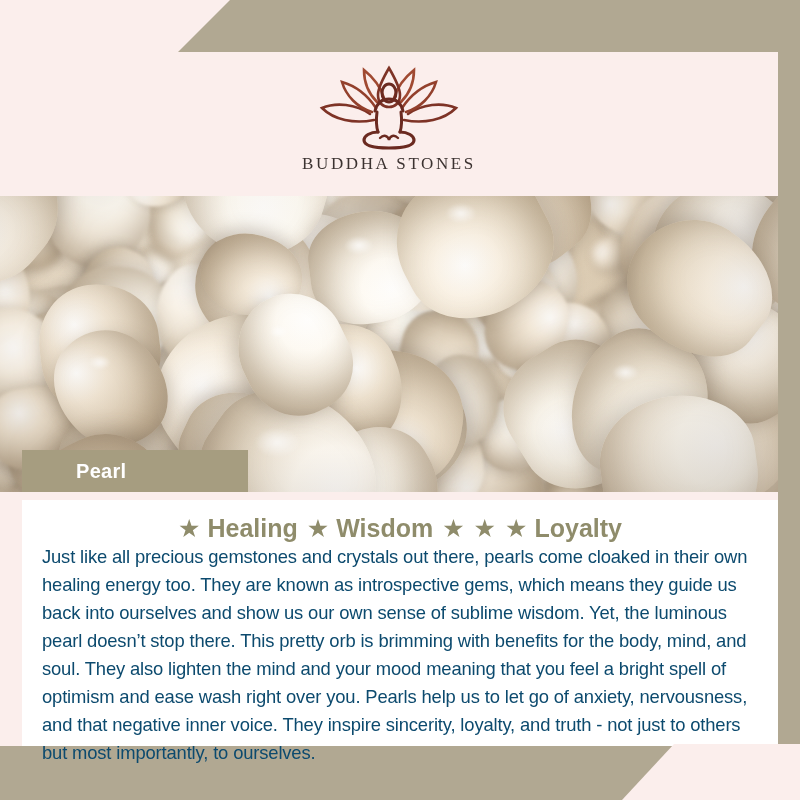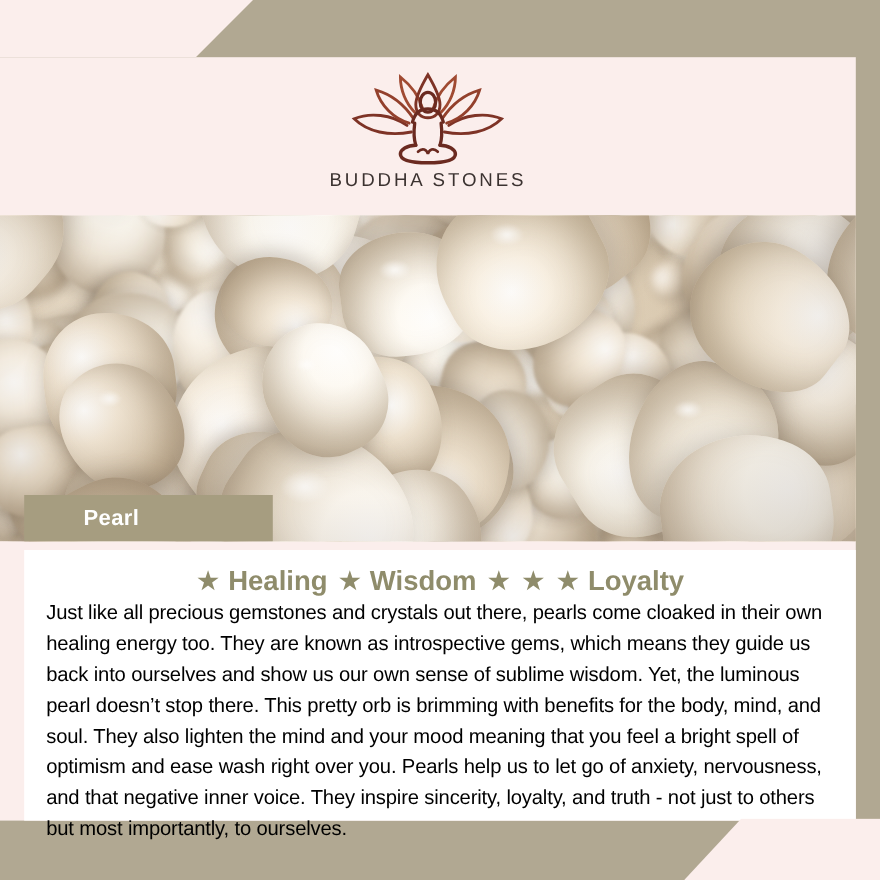--- a/index.html
+++ b/index.html
@@ -46,21 +46,21 @@
   .header {
     position:absolute; left:0; top:0; width:100%;
     height:144px;
     display:flex; flex-direction:column;
     align-items:center; justify-content:flex-start;
     padding-top:10px;
   }
   .logo-mark { width:150px; height:88px; display:block; }
   .brand-name {
     margin-top:4px;
-    font-family:Liberation Sans, sans-serif;
+    font-family:Liberation Serif, serif;
     font-size:17px;
     letter-spacing:2.6px;
     color:#3b3230;
     font-weight:400;
   }
 
   
   .title-banner {
     position:absolute;
     left:168px; top:138px;
@@ -127,21 +127,21 @@
   .star { color:#8f8c6b; font-size:25px; line-height:1; }
   .kw-label {
     color:#8f8c6b;
     font-size:25px;
     font-weight:bold;
     line-height:1;
     white-space:nowrap;
   }
 
   .body-text {
-    color:#000000;
+    color:#0c4a6e;
     font-size:18.4px;
     line-height:1.52;
     text-align:left;
     letter-spacing:-0.15px;
   }
 </style>
 </head>
 <body>
 
 <div id="page">

